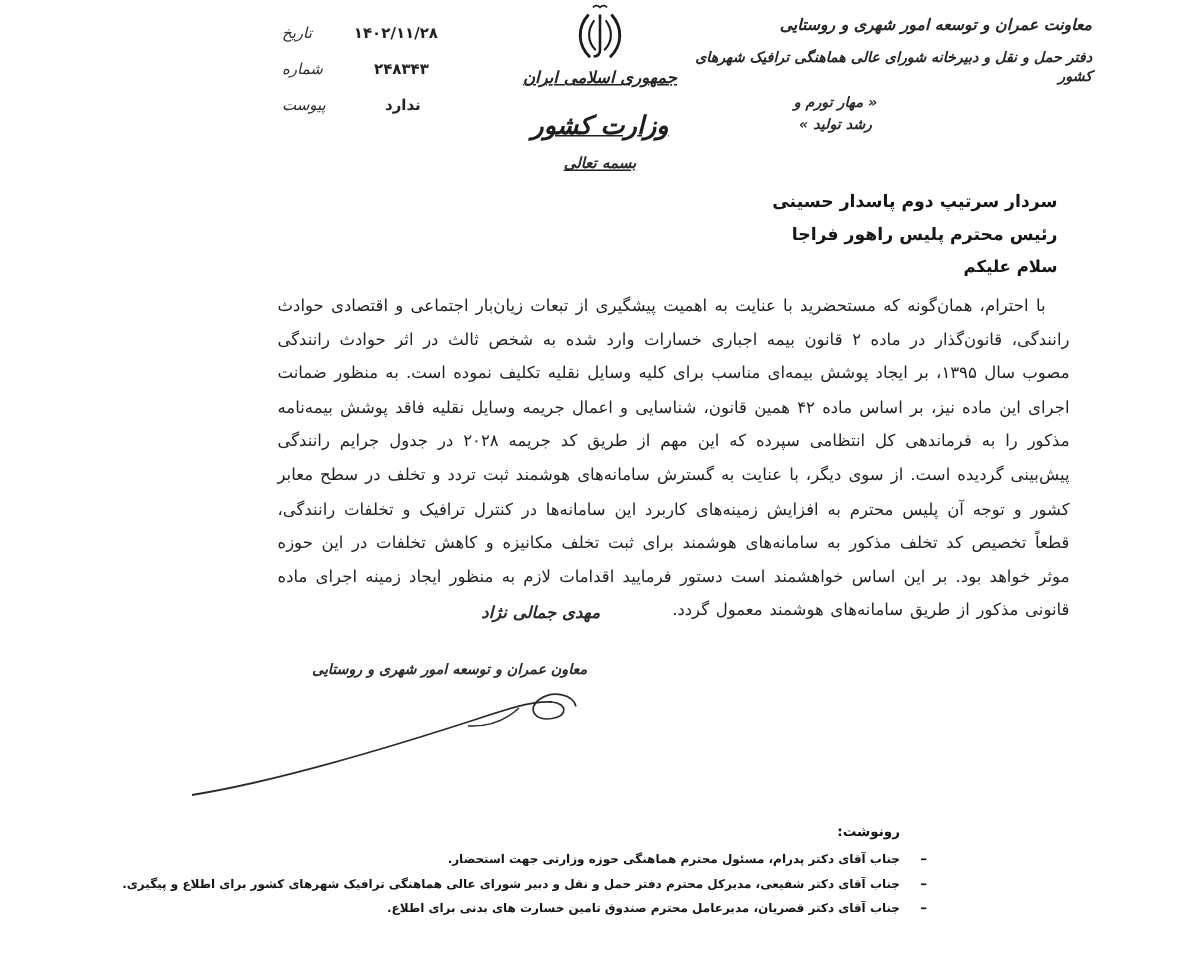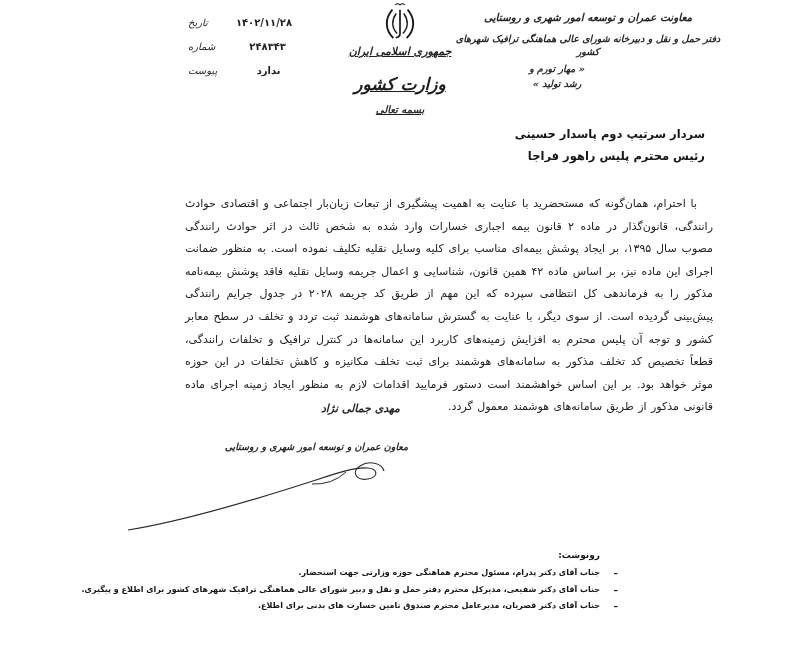--- a/index.html
+++ b/index.html
@@ -13,39 +13,39 @@
   .meta-row{display:flex;flex-direction:row;justify-content:space-between;align-items:center;height:24px;}
   .meta-label{font-size:10px;font-style:italic;color:#2b2b2b;white-space:nowrap;text-align:center;}
   .meta-value{font-size:10px;font-weight:600;color:#222;white-space:nowrap;text-align:center;flex:1;}
   
   .emblem-block{position:absolute;left:338px;top:2px;width:124px;text-align:center;text-decoration:underline;}
   .emblem-svg{display:block;margin:0 auto;}
   .republic{font-size:11px;font-style:italic;font-weight:600;line-height:14px;margin-top:1px;color:#262626;}
   .ministry{font-size:17px;font-style:italic;font-weight:bold;line-height:22px;margin-top:14px;color:#1d1d1d;}
   .besmeh{font-size:10px;font-style:italic;font-weight:600;margin-top:9px;color:#2b2b2b;}
   
-  .dept-block{position:absolute;left:448px;top:10px;width:280px;text-align:center;}
+  .dept-block{position:absolute;left:448px;top:10px;width:280px;}
   .dept-line1{font-size:10.5px;font-style:italic;font-weight:600;line-height:14px;color:#262626;}
   .dept-line2{font-size:9.5px;font-style:italic;font-weight:600;line-height:13px;margin-top:8px;color:#262626;}
   .slogan-block{position:absolute;left:493px;top:61px;width:128px;text-align:center;
     font-size:9.5px;font-style:italic;font-weight:600;line-height:15px;color:#2b2b2b;}
   
   .recipient-block{position:absolute;right:95px;top:123px;text-align:right;}
   .recipient-line{font-size:11.5px;font-weight:bold;line-height:22px;color:#161616;}
   .salutation{font-size:11px;font-weight:bold;line-height:22px;color:#161616;}
   
   .body-par{
     position:absolute;right:87px;left:185px;top:193px;
     font-size:11px;line-height:22.6px;text-align:justify;text-indent:16px;
     color:#222;word-spacing:1px;
   }
   
   .sig-name{position:absolute;left:250px;top:402px;width:150px;text-align:right;
     font-size:11px;font-style:italic;font-weight:600;color:#2a2a2a;}
-  .sig-title{position:absolute;left:208px;top:441px;width:200px;text-align:right;
+  .sig-title{position:absolute;left:208px;top:441px;width:200px;text-align:left;
     font-size:9.5px;font-style:italic;font-weight:600;color:#2a2a2a;}
   .sig-svg{position:absolute;left:118px;top:456px;}
   
   .cc-block{position:absolute;right:182px;top:549px;text-align:right;}
   .cc-heading{font-size:9px;font-weight:bold;color:#161616;margin-left:0;margin-right:18px;line-height:13px;}
   .cc-list{margin-top:5px;}
   .cc-item{display:flex;flex-direction:row;align-items:flex-start;margin-bottom:4.5px;}
   .cc-dash{font-size:9px;font-weight:bold;width:10px;flex:0 0 auto;color:#161616;line-height:12px;}
   .cc-text{font-size:8px;font-weight:bold;line-height:12px;color:#161616;white-space:nowrap;margin-right:8px;}
 </style>
@@ -88,20 +88,21 @@
     <div class="dept-line2">دفتر حمل و نقل و دبیرخانه شورای عالی هماهنگی ترافیک شهرهای کشور</div>
   </div>
   <div class="slogan-block">
     <div>« مهار تورم و</div>
     <div>رشد تولید »</div>
   </div>
 
   <div class="recipient-block">
     <div class="recipient-line">سردار سرتیپ دوم پاسدار حسینی</div>
     <div class="recipient-line">رئیس محترم پلیس راهور فراجا</div>
+    <div class="salutation">سلام علیکم</div>
   </div>
 
   <div class="body-par">با احترام، همان‌گونه که مستحضرید با عنایت به اهمیت پیشگیری از تبعات زیان‌بار اجتماعی و اقتصادی حوادث رانندگی، قانون‌گذار در ماده ۲ قانون بیمه اجباری خسارات وارد شده به شخص ثالث در اثر حوادث رانندگی مصوب سال ۱۳۹۵، بر ایجاد پوشش بیمه‌ای مناسب برای کلیه وسایل نقلیه تکلیف نموده است. به منظور ضمانت اجرای این ماده نیز، بر اساس ماده ۴۲ همین قانون، شناسایی و اعمال جریمه وسایل نقلیه فاقد پوشش بیمه‌نامه مذکور را به فرماندهی کل انتظامی سپرده که این مهم از طریق کد جریمه ۲۰۲۸ در جدول جرایم رانندگی پیش‌بینی گردیده است. از سوی دیگر، با عنایت به گسترش سامانه‌های هوشمند ثبت تردد و تخلف در سطح معابر کشور و توجه آن پلیس محترم به افزایش زمینه‌های کاربرد این سامانه‌ها در کنترل ترافیک و تخلفات رانندگی، قطعاً تخصیص کد تخلف مذکور به سامانه‌های هوشمند برای ثبت تخلف مکانیزه و کاهش تخلفات در این حوزه موثر خواهد بود. بر این اساس خواهشمند است دستور فرمایید اقدامات لازم به منظور ایجاد زمینه اجرای ماده قانونی مذکور از طریق سامانه‌های هوشمند معمول گردد.</div>
 
   <div class="sig-name">مهدی جمالی نژاد</div>
   <div class="sig-title">معاون عمران و توسعه امور شهری و روستایی</div>
   <svg class="sig-svg" width="290" height="78" viewBox="0 0 290 78" fill="none" xmlns="http://www.w3.org/2000/svg">
     <path d="M10,74 C60,66 130,46 198,24 C222,16 238,11 250,12" stroke="#2a2a2a" stroke-width="1.2" fill="none"></path>
     <path d="M250,12 C260,13 261,21 250,23 C238,25 233,16 242,10 C251,4 264,7 266,15" stroke="#2a2a2a" stroke-width="1.1" fill="none"></path>
     <path d="M228,16 q-14,13 -34,12" stroke="#2a2a2a" stroke-width="1" fill="none"></path>

